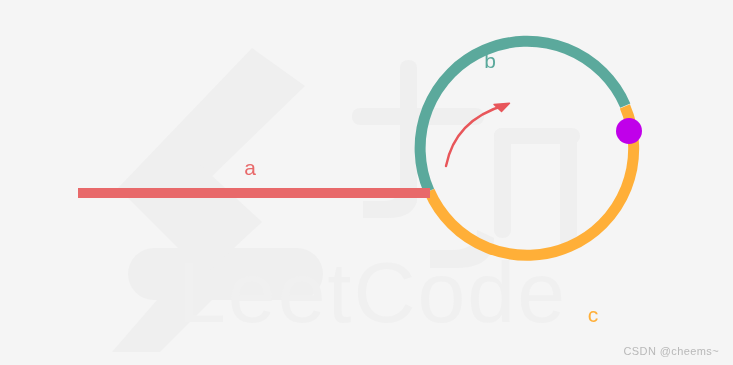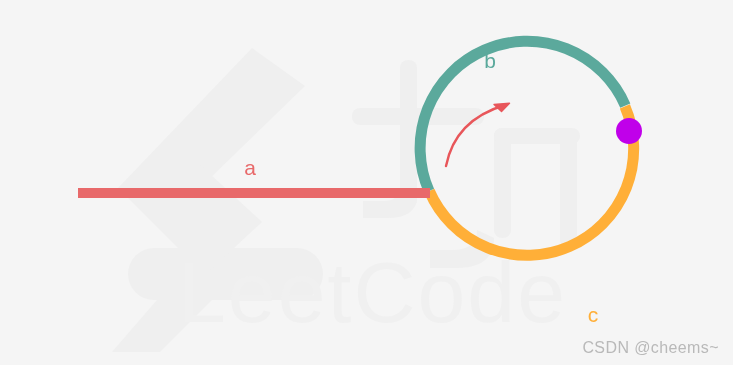--- a/index.html
+++ b/index.html
@@ -33,21 +33,21 @@
   .seg-label {
     font-family: "Liberation Sans", sans-serif;
     font-size: 21px;
     font-weight: 400;
   }
   #attribution {
     position: absolute;
     right: 14px;
     bottom: 8px;
     font-family: "Liberation Sans", sans-serif;
-    font-size: 16px;
+    font-size: 11px;
     color: #b9b9b9;
     letter-spacing: 0.4px;
     white-space: nowrap;
   }
 </style>
 </head>
 <body>
 
 <div id="canvas">
 

